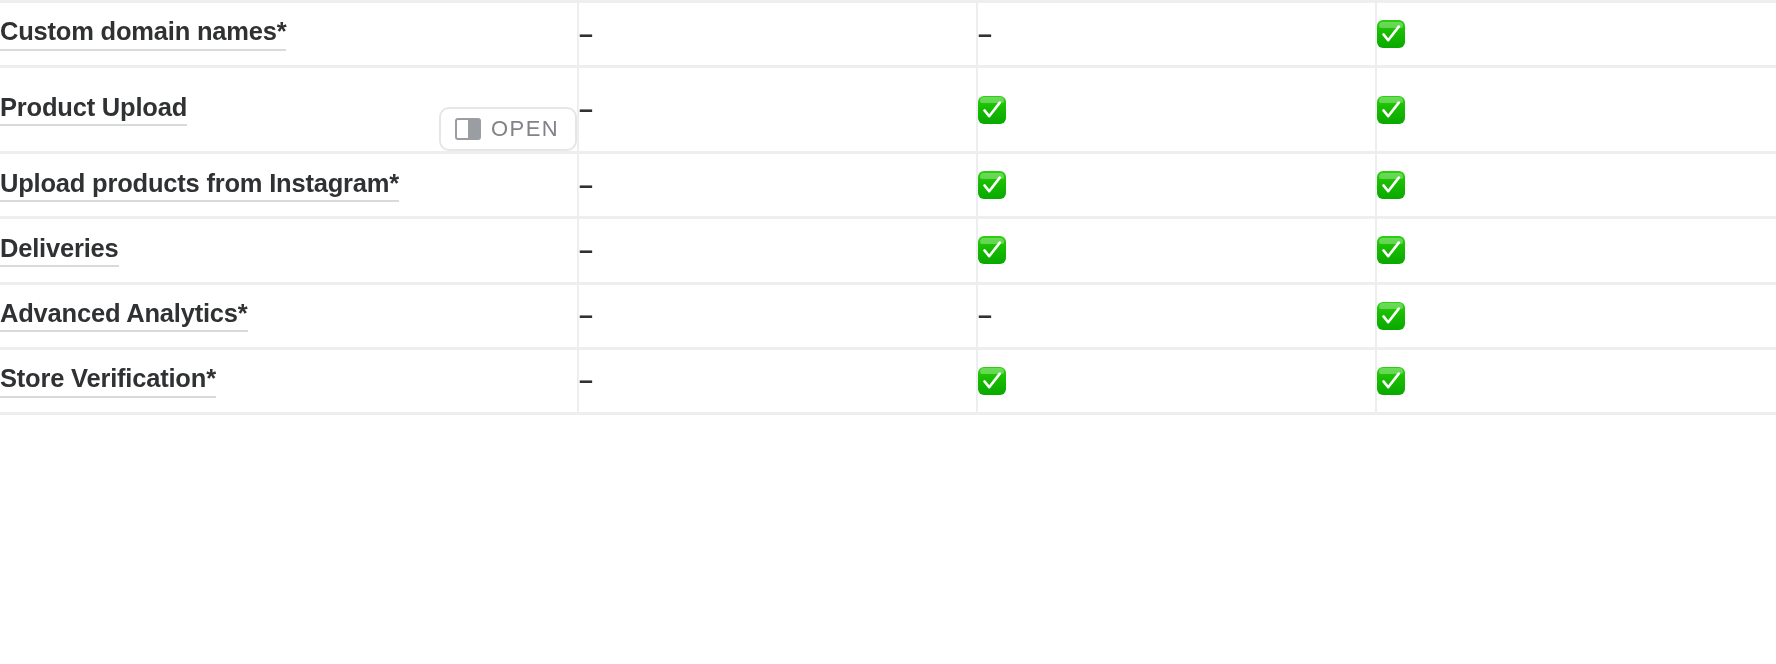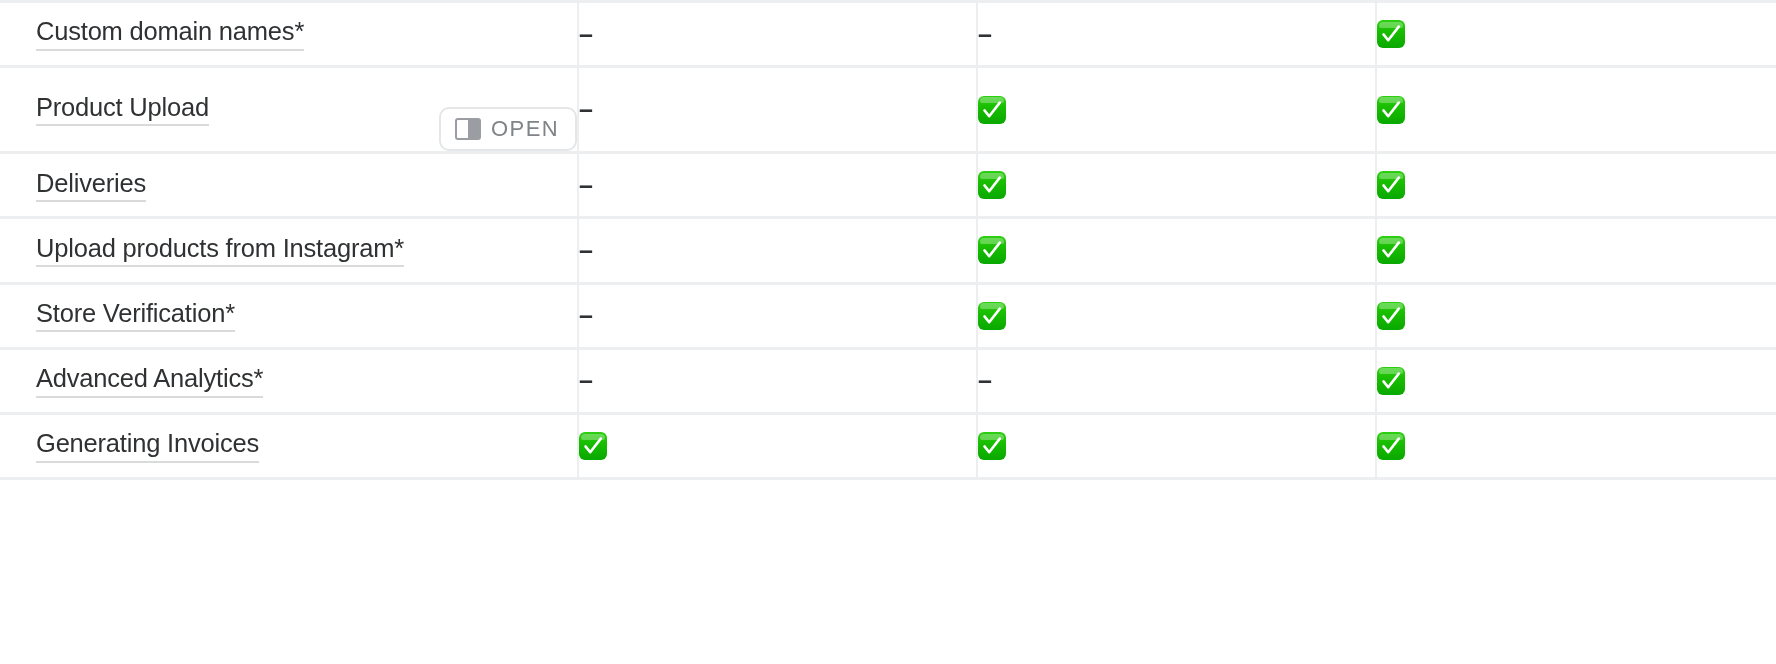--- a/index.html
+++ b/index.html
@@ -43,29 +43,28 @@
     padding-right: 14px;
   }
   .feat-inner {
     display: flex;
     align-items: center;
     justify-content: space-between;
     width: 100%;
   }
   .feat-label {
     font-size: 25.5px;
-    font-weight: 400;
+    font-weight: 700;
     color: #2f3133;
     letter-spacing: -0.2px;
     line-height: 1.15;
     border-bottom: 2px solid #d8dadc;
     padding-bottom: 2px;
     display: inline-block;
     white-space: nowrap;
-    margin-left: 36px;
   }
 
   
   .open-badge {
     display: inline-flex;
     align-items: center;
     gap: 10px;
     border: 2px solid #e4e6e8;
     border-radius: 10px;
     background: #ffffff;
@@ -170,80 +169,64 @@
         <td class="val-cell"><span class="check"><svg viewBox="0 0 28 28" aria-hidden="true">
               <path d="M6.5 14.4 L11.2 20.2 L21.8 6.6" fill="none" stroke="#ffffff" stroke-width="2.6" stroke-linecap="round" stroke-linejoin="round"></path>
             </svg></span></td>
         <td class="val-cell"><span class="check"><svg viewBox="0 0 28 28" aria-hidden="true">
               <path d="M6.5 14.4 L11.2 20.2 L21.8 6.6" fill="none" stroke="#ffffff" stroke-width="2.6" stroke-linecap="round" stroke-linejoin="round"></path>
             </svg></span></td>
       </tr>
       <tr>
         <td class="feat-cell">
           <div class="feat-inner">
+            <span class="feat-label">Upload products from Instagram*</span>
+          </div>
+        </td>
+        <td class="val-cell"><span class="dash">–</span></td>
+        <td class="val-cell"><span class="check"><svg viewBox="0 0 28 28" aria-hidden="true">
+              <path d="M6.5 14.4 L11.2 20.2 L21.8 6.6" fill="none" stroke="#ffffff" stroke-width="2.6" stroke-linecap="round" stroke-linejoin="round"></path>
+            </svg></span></td>
+        <td class="val-cell"><span class="check"><svg viewBox="0 0 28 28" aria-hidden="true">
+              <path d="M6.5 14.4 L11.2 20.2 L21.8 6.6" fill="none" stroke="#ffffff" stroke-width="2.6" stroke-linecap="round" stroke-linejoin="round"></path>
+            </svg></span></td>
+      </tr>
+      <tr>
+        <td class="feat-cell">
+          <div class="feat-inner">
             <span class="feat-label">Deliveries</span>
           </div>
         </td>
         <td class="val-cell"><span class="dash">–</span></td>
         <td class="val-cell"><span class="check"><svg viewBox="0 0 28 28" aria-hidden="true">
               <path d="M6.5 14.4 L11.2 20.2 L21.8 6.6" fill="none" stroke="#ffffff" stroke-width="2.6" stroke-linecap="round" stroke-linejoin="round"></path>
             </svg></span></td>
         <td class="val-cell"><span class="check"><svg viewBox="0 0 28 28" aria-hidden="true">
               <path d="M6.5 14.4 L11.2 20.2 L21.8 6.6" fill="none" stroke="#ffffff" stroke-width="2.6" stroke-linecap="round" stroke-linejoin="round"></path>
             </svg></span></td>
       </tr>
       <tr>
         <td class="feat-cell">
           <div class="feat-inner">
-            <span class="feat-label">Upload products from Instagram*</span>
-          </div>
-        </td>
-        <td class="val-cell"><span class="dash">–</span></td>
-        <td class="val-cell"><span class="check"><svg viewBox="0 0 28 28" aria-hidden="true">
-              <path d="M6.5 14.4 L11.2 20.2 L21.8 6.6" fill="none" stroke="#ffffff" stroke-width="2.6" stroke-linecap="round" stroke-linejoin="round"></path>
-            </svg></span></td>
+            <span class="feat-label">Advanced Analytics*</span>
+          </div>
+        </td>
+        <td class="val-cell"><span class="dash">–</span></td>
+        <td class="val-cell"><span class="dash">–</span></td>
         <td class="val-cell"><span class="check"><svg viewBox="0 0 28 28" aria-hidden="true">
               <path d="M6.5 14.4 L11.2 20.2 L21.8 6.6" fill="none" stroke="#ffffff" stroke-width="2.6" stroke-linecap="round" stroke-linejoin="round"></path>
             </svg></span></td>
       </tr>
       <tr>
         <td class="feat-cell">
           <div class="feat-inner">
             <span class="feat-label">Store Verification*</span>
           </div>
         </td>
         <td class="val-cell"><span class="dash">–</span></td>
-        <td class="val-cell"><span class="check"><svg viewBox="0 0 28 28" aria-hidden="true">
-              <path d="M6.5 14.4 L11.2 20.2 L21.8 6.6" fill="none" stroke="#ffffff" stroke-width="2.6" stroke-linecap="round" stroke-linejoin="round"></path>
-            </svg></span></td>
-        <td class="val-cell"><span class="check"><svg viewBox="0 0 28 28" aria-hidden="true">
-              <path d="M6.5 14.4 L11.2 20.2 L21.8 6.6" fill="none" stroke="#ffffff" stroke-width="2.6" stroke-linecap="round" stroke-linejoin="round"></path>
-            </svg></span></td>
-      </tr>
-      <tr>
-        <td class="feat-cell">
-          <div class="feat-inner">
-            <span class="feat-label">Advanced Analytics*</span>
-          </div>
-        </td>
-        <td class="val-cell"><span class="dash">–</span></td>
-        <td class="val-cell"><span class="dash">–</span></td>
-        <td class="val-cell"><span class="check"><svg viewBox="0 0 28 28" aria-hidden="true">
-              <path d="M6.5 14.4 L11.2 20.2 L21.8 6.6" fill="none" stroke="#ffffff" stroke-width="2.6" stroke-linecap="round" stroke-linejoin="round"></path>
-            </svg></span></td>
-      </tr>
-      <tr>
-        <td class="feat-cell">
-          <div class="feat-inner">
-            <span class="feat-label">Generating Invoices</span>
-          </div>
-        </td>
-        <td class="val-cell"><span class="check"><svg viewBox="0 0 28 28" aria-hidden="true">
-              <path d="M6.5 14.4 L11.2 20.2 L21.8 6.6" fill="none" stroke="#ffffff" stroke-width="2.6" stroke-linecap="round" stroke-linejoin="round"></path>
-            </svg></span></td>
         <td class="val-cell"><span class="check"><svg viewBox="0 0 28 28" aria-hidden="true">
               <path d="M6.5 14.4 L11.2 20.2 L21.8 6.6" fill="none" stroke="#ffffff" stroke-width="2.6" stroke-linecap="round" stroke-linejoin="round"></path>
             </svg></span></td>
         <td class="val-cell"><span class="check"><svg viewBox="0 0 28 28" aria-hidden="true">
               <path d="M6.5 14.4 L11.2 20.2 L21.8 6.6" fill="none" stroke="#ffffff" stroke-width="2.6" stroke-linecap="round" stroke-linejoin="round"></path>
             </svg></span></td>
       </tr>
     </tbody>
 </table>
 

